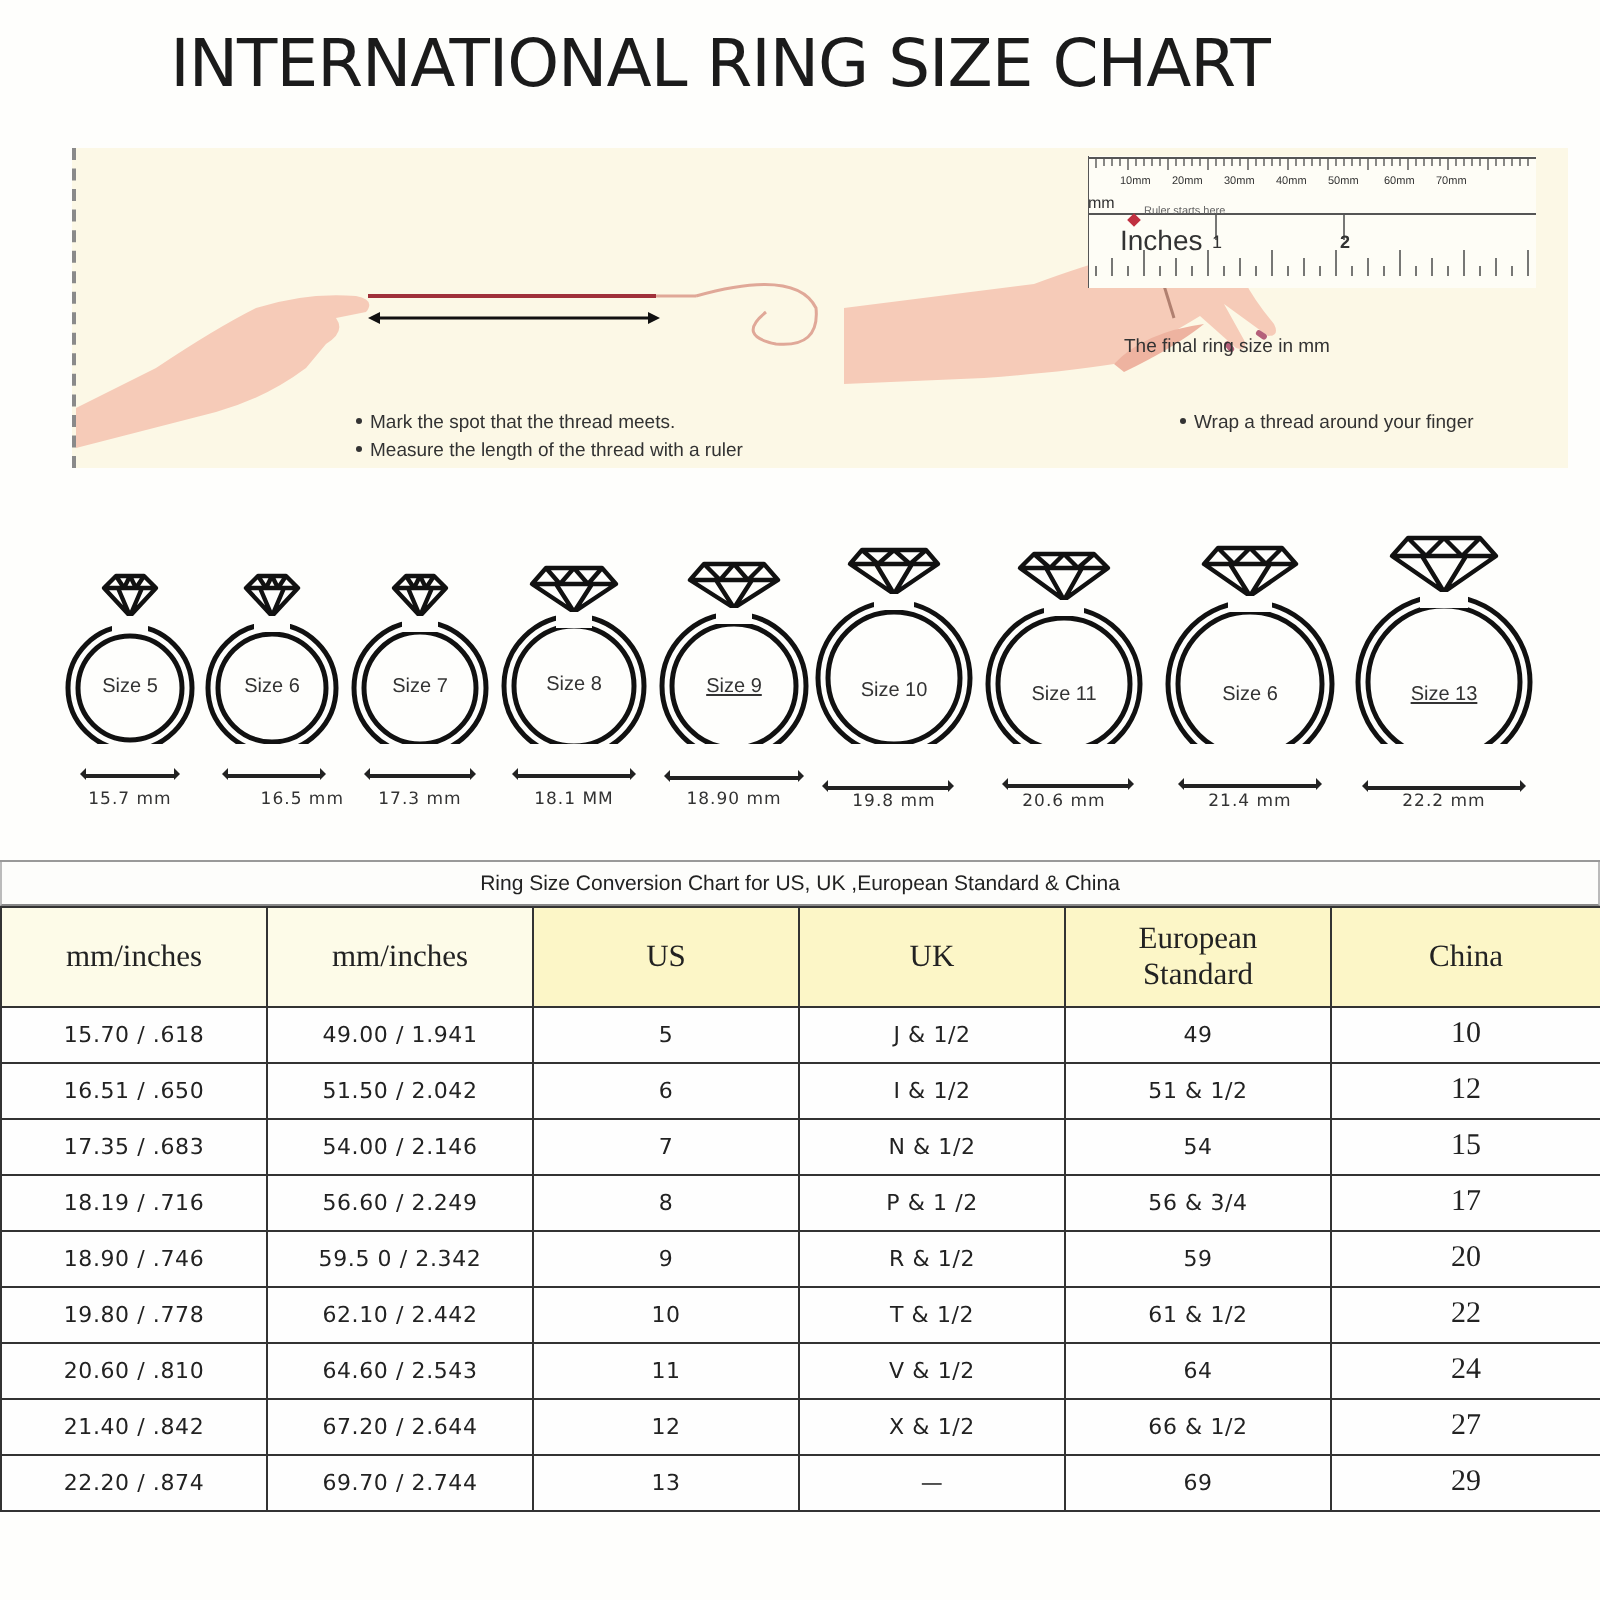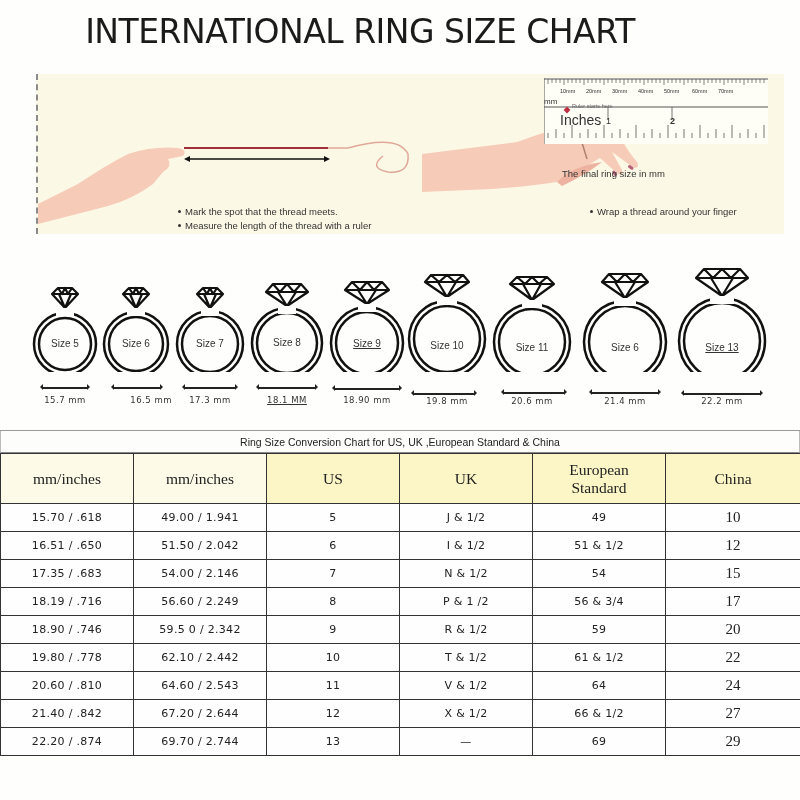--- a/index.html
+++ b/index.html
@@ -241,21 +241,21 @@
   </div>
   <div class="ring" style="left:248px; width:78px;">
     <svg width="78" height="110" viewBox="0 0 78 110">
       <path d="M18 30 L25 22 L53 22 L60 30 L39 44 Z M18 30 L60 30 M30 30 L39 44 L48 30 M25 22 L32 30 L39 22 L46 30 L53 22" fill="none" stroke="#111" stroke-width="2.2" stroke-linejoin="round"></path>
       <circle cx="39" cy="81" r="35" fill="none" stroke="#111" stroke-width="2.5"></circle>
       <circle cx="39" cy="81" r="30" fill="none" stroke="#111" stroke-width="2.5"></circle>
       <rect x="30" y="44" width="18" height="8" fill="#fefefc"></rect>
     </svg>
     <div class="ring-label" style="top:75px;">Size 8</div>
     <div class="ring-arrow" style="left:11px; width:56px; top:125px;"></div>
-    <div class="ring-mm" style="top:133px;text-decoration:underline;">18.1 MM</div>
+    <div class="ring-mm" style="top:133px;">18.1 MM</div>
   </div>
   <div class="ring" style="left:327px; width:80px;">
     <svg width="80" height="110" viewBox="0 0 80 110">
       <path d="M18 28 L25 20 L55 20 L62 28 L40 42 Z M18 28 L62 28 M31 28 L40 42 L49 28 M25 20 L33 28 L40 20 L47 28 L55 20" fill="none" stroke="#111" stroke-width="2.2" stroke-linejoin="round"></path>
       <circle cx="40" cy="81" r="36" fill="none" stroke="#111" stroke-width="2.5"></circle>
       <circle cx="40" cy="81" r="31" fill="none" stroke="#111" stroke-width="2.5"></circle>
       <rect x="31" y="42" width="18" height="8" fill="#fefefc"></rect>
     </svg>
     <div class="ring-label" style="top:76px;text-decoration:underline;">Size 9</div>
     <div class="ring-arrow" style="left:8px; width:64px; top:126px;"></div>

